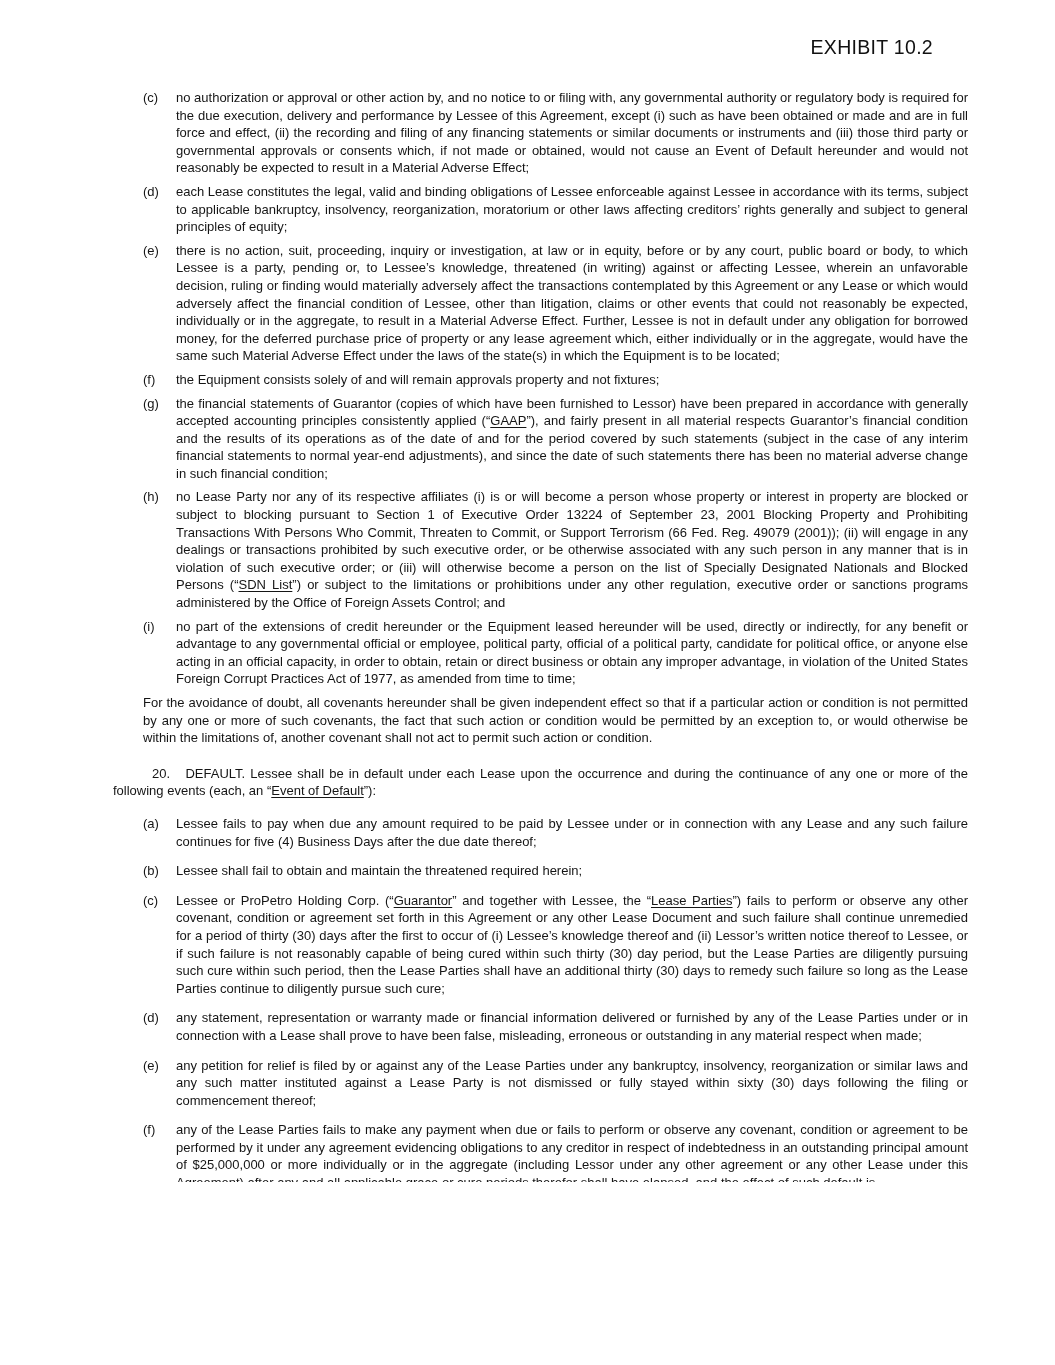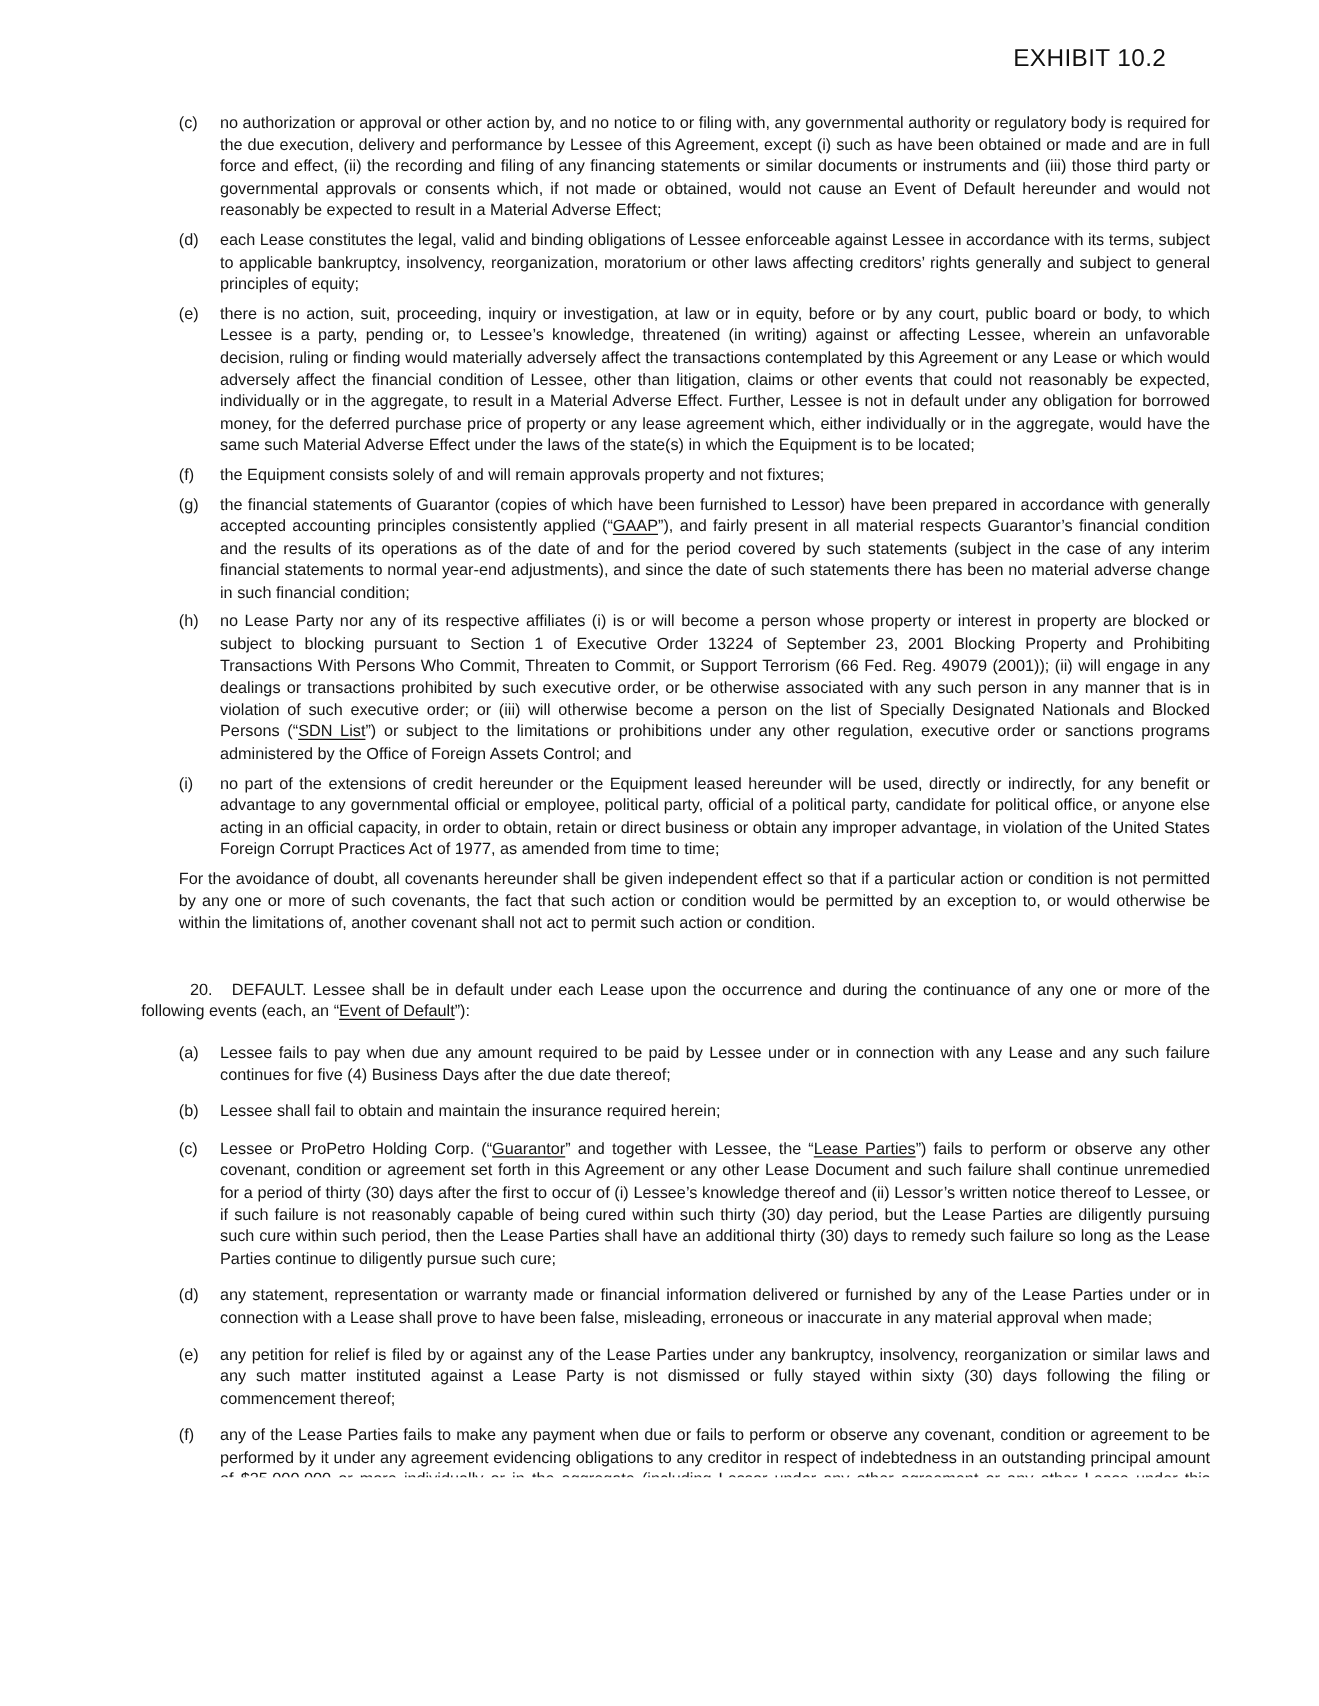--- a/index.html
+++ b/index.html
@@ -47,21 +47,21 @@
     position: absolute;
     left: 30px;
     top: 0;
   }
   .avoid-para {
     margin-left: 30px;
     margin-top: 4px;
     margin-bottom: 11px;
   }
   .section-para {
-    margin-top: 36px;
+    margin-top: 18px;
     margin-bottom: 15px;
     text-indent: 39px;
   }
   .deflist .item {
     margin-bottom: 12px;
   }
   .u {
     text-decoration: underline;
     text-underline-offset: 2px;
   }
@@ -83,20 +83,20 @@
         <div class="item"><span class="label">(h)</span><span><span>no Lease Party nor any of its respective affiliates (i) is or will become a person whose property or interest in property are blocked or subject to blocking pursuant to Section 1 of Executive Order 13224 of September 23, 2001 Blocking Property and Prohibiting Transactions With Persons Who Commit, Threaten to Commit, or Support Terrorism (66 Fed. Reg. 49079 (2001)); (ii) will engage in any dealings or transactions prohibited by such executive order, or be otherwise associated with any such person in any manner that is in violation of such executive order; or (iii) will otherwise become a person on the list of Specially Designated Nationals and Blocked Persons (“</span><span class="u">SDN List</span><span>”) or subject to the limitations or prohibitions under any other regulation, executive order or sanctions programs administered by the Office of Foreign Assets Control; and</span></span></div>
         <div class="item"><span class="label">(i)</span><span><span>no part of the extensions of credit hereunder or the Equipment leased hereunder will be used, directly or indirectly, for any benefit or advantage to any governmental official or employee, political party, official of a political party, candidate for political office, or anyone else acting in an official capacity, in order to obtain, retain or direct business or obtain any improper advantage, in violation of the United States Foreign Corrupt Practices Act of 1977, as amended from time to time;</span></span></div>
       </div>
 
     <p class="para avoid-para"><span>For the avoidance of doubt, all covenants hereunder shall be given independent effect so that if a particular action or condition is not permitted by any one or more of such covenants, the fact that such action or condition would be permitted by an exception to, or would otherwise be within the limitations of, another covenant shall not act to permit such action or condition.</span></p>
 
     <p class="para section-para"><span>20.&nbsp;&nbsp;&nbsp;DEFAULT. Lessee shall be in default under each Lease upon the occurrence and during the continuance of any one or more of the following events (each, an “</span><span class="u">Event of Default</span><span>”):</span></p>
 
     <div class="list deflist">
         <div class="item"><span class="label">(a)</span><span><span>Lessee fails to pay when due any amount required to be paid by Lessee under or in connection with any Lease and any such failure continues for five (4) Business Days after the due date thereof;</span></span></div>
-        <div class="item"><span class="label">(b)</span><span><span>Lessee shall fail to obtain and maintain the insurance required herein;</span></span></div>
+        <div class="item"><span class="label">(b)</span><span><span>Lessee shall fail to obtain and maintain the threatened required herein;</span></span></div>
         <div class="item"><span class="label">(c)</span><span><span>Lessee or ProPetro Holding Corp. (“</span><span class="u">Guarantor</span><span>” and together with Lessee, the “</span><span class="u">Lease Parties</span><span>”) fails to perform or observe any other covenant, condition or agreement set forth in this Agreement or any other Lease Document and such failure shall continue unremedied for a period of thirty (30) days after the first to occur of (i) Lessee’s knowledge thereof and (ii) Lessor’s written notice thereof to Lessee, or if such failure is not reasonably capable of being cured within such thirty (30) day period, but the Lease Parties are diligently pursuing such cure within such period, then the Lease Parties shall have an additional thirty (30) days to remedy such failure so long as the Lease Parties continue to diligently pursue such cure;</span></span></div>
-        <div class="item"><span class="label">(d)</span><span><span>any statement, representation or warranty made or financial information delivered or furnished by any of the Lease Parties under or in connection with a Lease shall prove to have been false, misleading, erroneous or inaccurate in any material approval when made;</span></span></div>
+        <div class="item"><span class="label">(d)</span><span><span>any statement, representation or warranty made or financial information delivered or furnished by any of the Lease Parties under or in connection with a Lease shall prove to have been false, misleading, erroneous or outstanding in any material respect when made;</span></span></div>
         <div class="item"><span class="label">(e)</span><span><span>any petition for relief is filed by or against any of the Lease Parties under any bankruptcy, insolvency, reorganization or similar laws and any such matter instituted against a Lease Party is not dismissed or fully stayed within sixty (30) days following the filing or commencement thereof;</span></span></div>
         <div class="item"><span class="label">(f)</span><span><span>any of the Lease Parties fails to make any payment when due or fails to perform or observe any covenant, condition or agreement to be performed by it under any agreement evidencing obligations to any creditor in respect of indebtedness in an outstanding principal amount of $25,000,000 or more individually or in the aggregate (including Lessor under any other agreement or any other Lease under this Agreement) after any and all applicable grace or cure periods therefor shall have elapsed, and the effect of such default is</span></span></div>
       </div>
   </div>
 </div>
 
 </body></html>

